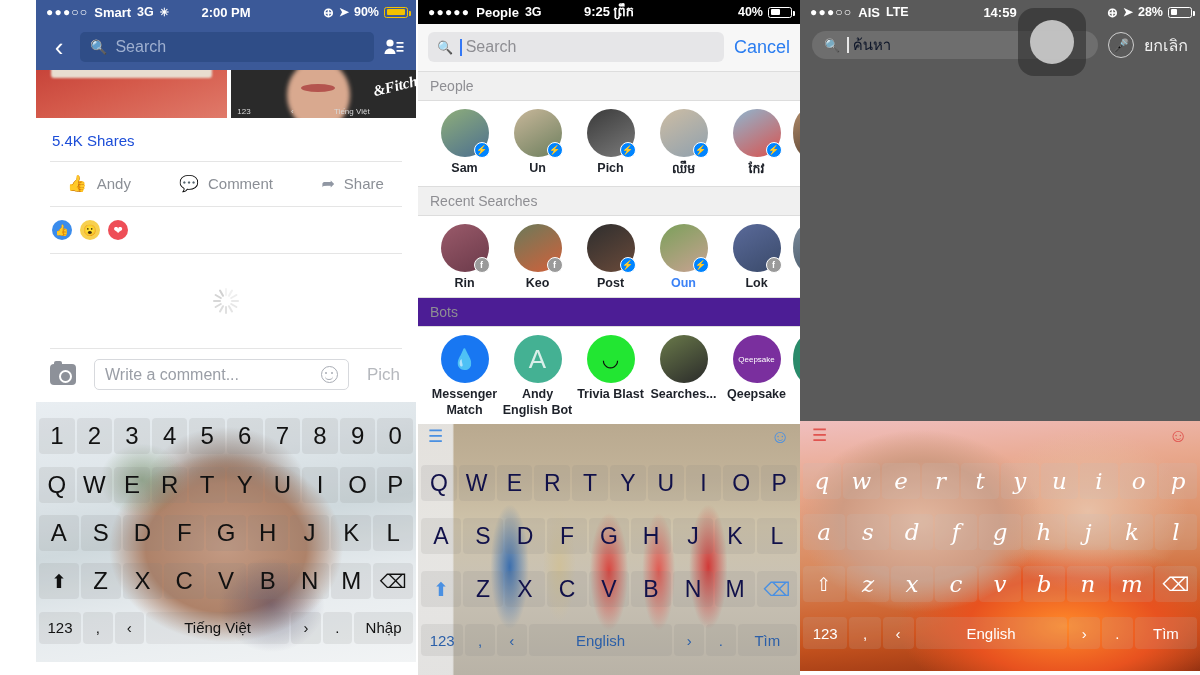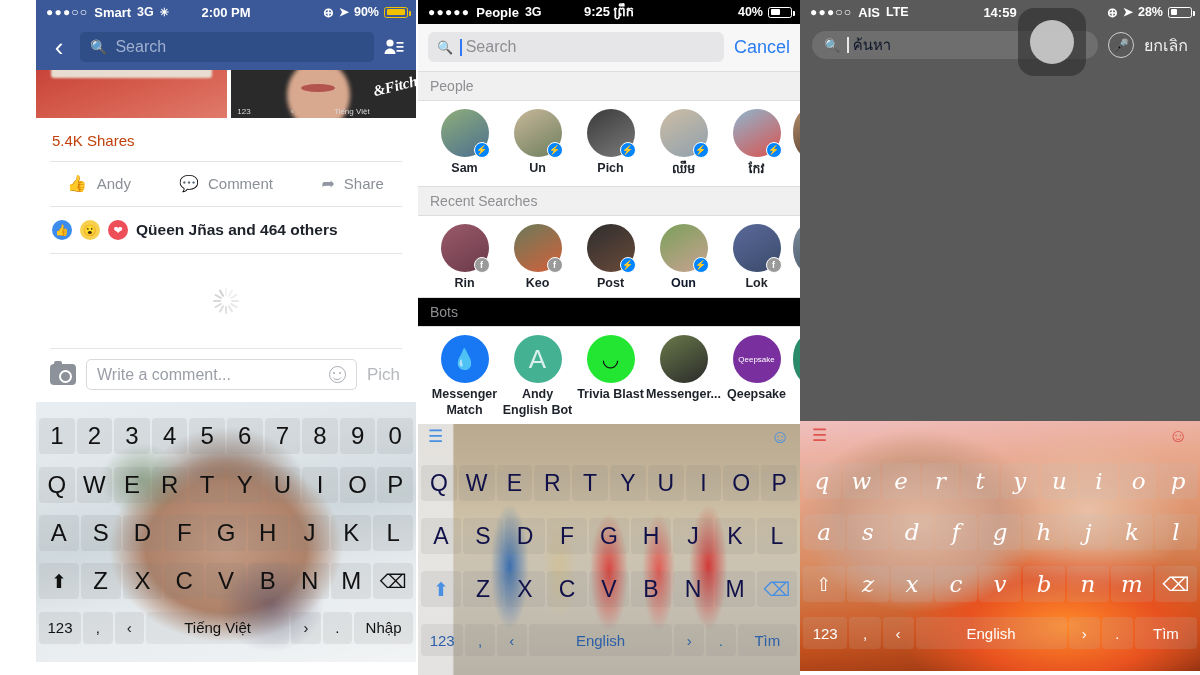--- a/index.html
+++ b/index.html
@@ -84,21 +84,21 @@
 
   .fb-photos { display: flex; height: 48px; gap: 4px; background:#fff; padding: 0 0; }
   .photo-a { flex: 1.45; background: linear-gradient(160deg,#c7443a 0%,#d4594a 40%,#e07a6a 100%); position:relative; overflow:hidden;}
   .photo-a::before{content:'';position:absolute;top:-14px;left:8%;right:8%;height:22px;background:#e8ddd0;border-radius:3px;filter:blur(1px);}
   .photo-b { flex: 1.4; background:#2a2a2a; position:relative; overflow:hidden; }
   .photo-b .kbrow{position:absolute;bottom:2px;left:0;right:0;display:flex;justify-content:space-between;padding:0 6px;color:#d8d8d8;font-size:8px;}
   .photo-b .face{position:absolute;top:-10px;left:30%;width:34%;height:70px;background:#d9a98f;border-radius:50%;filter:blur(2px);}
   .photo-b .lips{position:absolute;top:14px;left:38%;width:18%;height:8px;background:#b4544e;border-radius:50%;}
   .photo-b .logo{position:absolute;right:-2px;top:8px;color:#fff;font-size:15px;font-style:italic;font-weight:bold;transform:rotate(-14deg);font-family:"Liberation Serif",serif;}
 
-  .fb-shares { padding: 14px 16px 12px; color: #c2410c; font-size: 15px; }
+  .fb-shares { padding: 14px 16px 12px; color: #1d4ed8; font-size: 15px; }
   .fb-divider { height: 1px; background: #e5e5e5; margin: 0 14px; }
   .fb-actions { display: flex; padding: 12px 0 13px; }
   .fb-action {
     flex: 1; display: flex; align-items: center; justify-content: center;
     gap: 9px; color: #8b8f96; font-size: 15px; cursor: pointer;
   }
   .fb-action .ico { font-size: 16px; color: #9097a3; }
   .fb-reactions { display: flex; align-items: center; gap: 8px; padding: 13px 16px; }
   .rx { width: 20px; height: 20px; border-radius: 50%; display:inline-flex; align-items:center; justify-content:center; font-size:11px; }
   .rx-like { background:#3b8cec; color:#fff; }
@@ -107,21 +107,21 @@
   .fb-rx-text { font-size: 15.5px; font-weight: bold; color: #1d2129; }
 
   .fb-spinner-area { height: 94px; display:flex; align-items:center; justify-content:center; }
   .spinner { width: 26px; height: 26px; position: relative; }
   .spinner i {
     position: absolute; left: 50%; top: 50%; width: 2px; height: 8px;
     margin-left: -1px; margin-top: -13px; border-radius: 1px; background: #cfcfcf;
     transform-origin: 1px 13px;
   }
 
-  .fb-commentbar { display: flex; align-items: center; gap: 10px; padding: 10px 14px 12px; }
+  .fb-commentbar { display: flex; align-items: center; gap: 18px; padding: 10px 14px 12px; }
   .cam-icon {
     width: 26px; height: 21px; background: #8d9199; border-radius: 4px;
     position: relative; flex: none;
   }
   .cam-icon::before{content:'';position:absolute;left:50%;top:50%;width:9px;height:9px;margin:-4.5px 0 0 -4.5px;border:2px solid #fff;border-radius:50%;}
   .cam-icon::after{content:'';position:absolute;left:4px;top:-3px;width:8px;height:4px;background:#8d9199;border-radius:2px 2px 0 0;}
   .comment-input {
     flex: 1; height: 31px; border: 1px solid #d7d9dd; border-radius: 5px;
     display: flex; align-items: center; padding: 0 10px;
   }
@@ -284,21 +284,20 @@
         <span>Share</span>
       </div>
     </div>
 
     <div class="fb-divider"></div>
 
     <div class="fb-reactions">
       <span class="rx rx-like">👍</span>
       <span class="rx rx-wow">😮</span>
       <span class="rx rx-love">❤</span>
-      <span class="fb-rx-text">Qüeen Jñas and 464 others</span>
     </div>
 
     <div class="fb-divider"></div>
 
     <div class="fb-spinner-area">
       <div class="spinner" id="spin1">
           <i style="transform: rotate(0deg); opacity: 0.25;"></i>
           <i style="transform: rotate(30deg); opacity: 0.32;"></i>
           <i style="transform: rotate(60deg); opacity: 0.38;"></i>
           <i style="transform: rotate(90deg); opacity: 0.45;"></i>
@@ -466,33 +465,33 @@
           <div style="width: 73px; flex: 0 0 auto; display: flex; flex-direction: column; align-items: center; gap: 4px;">
             <div style="width: 48px; height: 48px; border-radius: 50%; position: relative; background: linear-gradient(150deg, rgb(46, 46, 46), rgb(106, 74, 58)); display: flex; align-items: center; justify-content: center; color: rgb(255, 255, 255); font-size: 9px; overflow: visible;">
               <span style="position: absolute; right: -1px; bottom: -1px; width: 16px; height: 16px; border-radius: 50%; border: 1.6px solid rgb(255, 255, 255); background: rgb(0, 132, 255); color: rgb(255, 255, 255); font-size: 9px; display: flex; align-items: center; justify-content: center; font-weight: bold;">⚡</span>
             </div>
             <div style="font-size: 12.5px; color: rgb(29, 33, 41); font-weight: bold; white-space: nowrap;">Post</div>
           </div>
           <div style="width: 73px; flex: 0 0 auto; display: flex; flex-direction: column; align-items: center; gap: 4px;">
             <div style="width: 48px; height: 48px; border-radius: 50%; position: relative; background: linear-gradient(150deg, rgb(122, 160, 90), rgb(201, 162, 146)); display: flex; align-items: center; justify-content: center; color: rgb(255, 255, 255); font-size: 9px; overflow: visible;">
               <span style="position: absolute; right: -1px; bottom: -1px; width: 16px; height: 16px; border-radius: 50%; border: 1.6px solid rgb(255, 255, 255); background: rgb(0, 132, 255); color: rgb(255, 255, 255); font-size: 9px; display: flex; align-items: center; justify-content: center; font-weight: bold;">⚡</span>
             </div>
-            <div style="font-size: 12.5px; color: #0f172a; font-weight: bold; white-space: nowrap;">Oun</div>
+            <div style="font-size: 12.5px; color: #3b82f6; font-weight: bold; white-space: nowrap;">Oun</div>
           </div>
           <div style="width: 73px; flex: 0 0 auto; display: flex; flex-direction: column; align-items: center; gap: 4px;">
             <div style="width: 48px; height: 48px; border-radius: 50%; position: relative; background: linear-gradient(150deg, rgb(90, 106, 154), rgb(58, 74, 106)); display: flex; align-items: center; justify-content: center; color: rgb(255, 255, 255); font-size: 9px; overflow: visible;">
               <span style="position: absolute; right: -1px; bottom: -1px; width: 16px; height: 16px; border-radius: 50%; border: 1.6px solid rgb(255, 255, 255); background: rgb(154, 154, 154); color: rgb(255, 255, 255); font-size: 9px; display: flex; align-items: center; justify-content: center; font-weight: bold;">f</span>
             </div>
             <div style="font-size: 12.5px; color: rgb(29, 33, 41); font-weight: bold; white-space: nowrap;">Lok</div>
           </div>
           <div style="width: 30px; flex: 0 0 auto; display: flex; align-items: flex-start; padding-top: 0px;">
             <div style="width: 48px; height: 48px; border-radius: 50%; background: linear-gradient(150deg, rgb(122, 138, 154), rgb(74, 90, 106));"></div>
           </div>
         </div>
-        <div style="background: #000000; padding: 6px 12px; color: rgb(142, 142, 147); font-size: 14px; border-top: 1px solid rgb(221, 221, 221); border-bottom: 1px solid rgb(221, 221, 221);">Bots</div>
+        <div style="background: #4c1d95; padding: 6px 12px; color: rgb(142, 142, 147); font-size: 14px; border-top: 1px solid rgb(221, 221, 221); border-bottom: 1px solid rgb(221, 221, 221);">Bots</div>
         <div style="display: flex; gap: 0px; padding: 8px 0px 7px 10px; background: rgb(255, 255, 255); overflow: hidden;">
           <div style="width: 73px; flex: 0 0 auto; display: flex; flex-direction: column; align-items: center; gap: 4px;">
             <div style="width: 48px; height: 48px; border-radius: 50%; position: relative; background: rgb(24, 119, 242); display: flex; align-items: center; justify-content: center; color: rgb(255, 255, 255); font-size: 9px; overflow: visible;">
               <span style="font-size: 20px; color: rgb(255, 255, 255);">💧</span>
             </div>
             <div style="font-size: 12.5px; color: rgb(29, 33, 41); font-weight: bold; white-space: nowrap;">Messenger</div>
             <div style="font-size: 12.5px; color: rgb(29, 33, 41); font-weight: bold; white-space: nowrap; margin-top: -2px;">Match</div>
           </div>
           <div style="width: 73px; flex: 0 0 auto; display: flex; flex-direction: column; align-items: center; gap: 4px;">
             <div style="width: 48px; height: 48px; border-radius: 50%; position: relative; background: rgb(68, 177, 147); display: flex; align-items: center; justify-content: center; color: rgb(255, 255, 255); font-size: 9px; overflow: visible;">
@@ -504,21 +503,21 @@
           <div style="width: 73px; flex: 0 0 auto; display: flex; flex-direction: column; align-items: center; gap: 4px;">
             <div style="width: 48px; height: 48px; border-radius: 50%; position: relative; background: rgb(34, 230, 50); display: flex; align-items: center; justify-content: center; color: rgb(255, 255, 255); font-size: 9px; overflow: visible;">
               <span style="font-size: 20px; color: rgb(10, 10, 10);">◡</span>
             </div>
             <div style="font-size: 12.5px; color: rgb(29, 33, 41); font-weight: bold; white-space: nowrap;">Trivia Blast</div>
           </div>
           <div style="width: 73px; flex: 0 0 auto; display: flex; flex-direction: column; align-items: center; gap: 4px;">
             <div style="width: 48px; height: 48px; border-radius: 50%; position: relative; background: linear-gradient(150deg, rgb(106, 122, 74), rgb(42, 42, 42)); display: flex; align-items: center; justify-content: center; color: rgb(255, 255, 255); font-size: 9px; overflow: visible;">
               <span style="font-size: 20px; color: rgb(255, 255, 255);"></span>
             </div>
-            <div style="font-size: 12.5px; color: rgb(29, 33, 41); font-weight: bold; white-space: nowrap;">Messenger...</div>
+            <div style="font-size: 12.5px; color: rgb(29, 33, 41); font-weight: bold; white-space: nowrap;">Searches...</div>
           </div>
           <div style="width: 73px; flex: 0 0 auto; display: flex; flex-direction: column; align-items: center; gap: 4px;">
             <div style="width: 48px; height: 48px; border-radius: 50%; position: relative; background: rgb(122, 47, 158); display: flex; align-items: center; justify-content: center; color: rgb(255, 255, 255); font-size: 9px; overflow: visible;">
               <span style="font-size: 8px; color: rgb(255, 255, 255);">Qeepsake</span>
             </div>
             <div style="font-size: 12.5px; color: rgb(29, 33, 41); font-weight: bold; white-space: nowrap;">Qeepsake</div>
           </div>
           <div style="width: 30px; flex: 0 0 auto; display: flex; align-items: flex-start; padding-top: 0px;">
             <div style="width: 48px; height: 48px; border-radius: 50%; background: rgb(42, 138, 106);"></div>
           </div>

